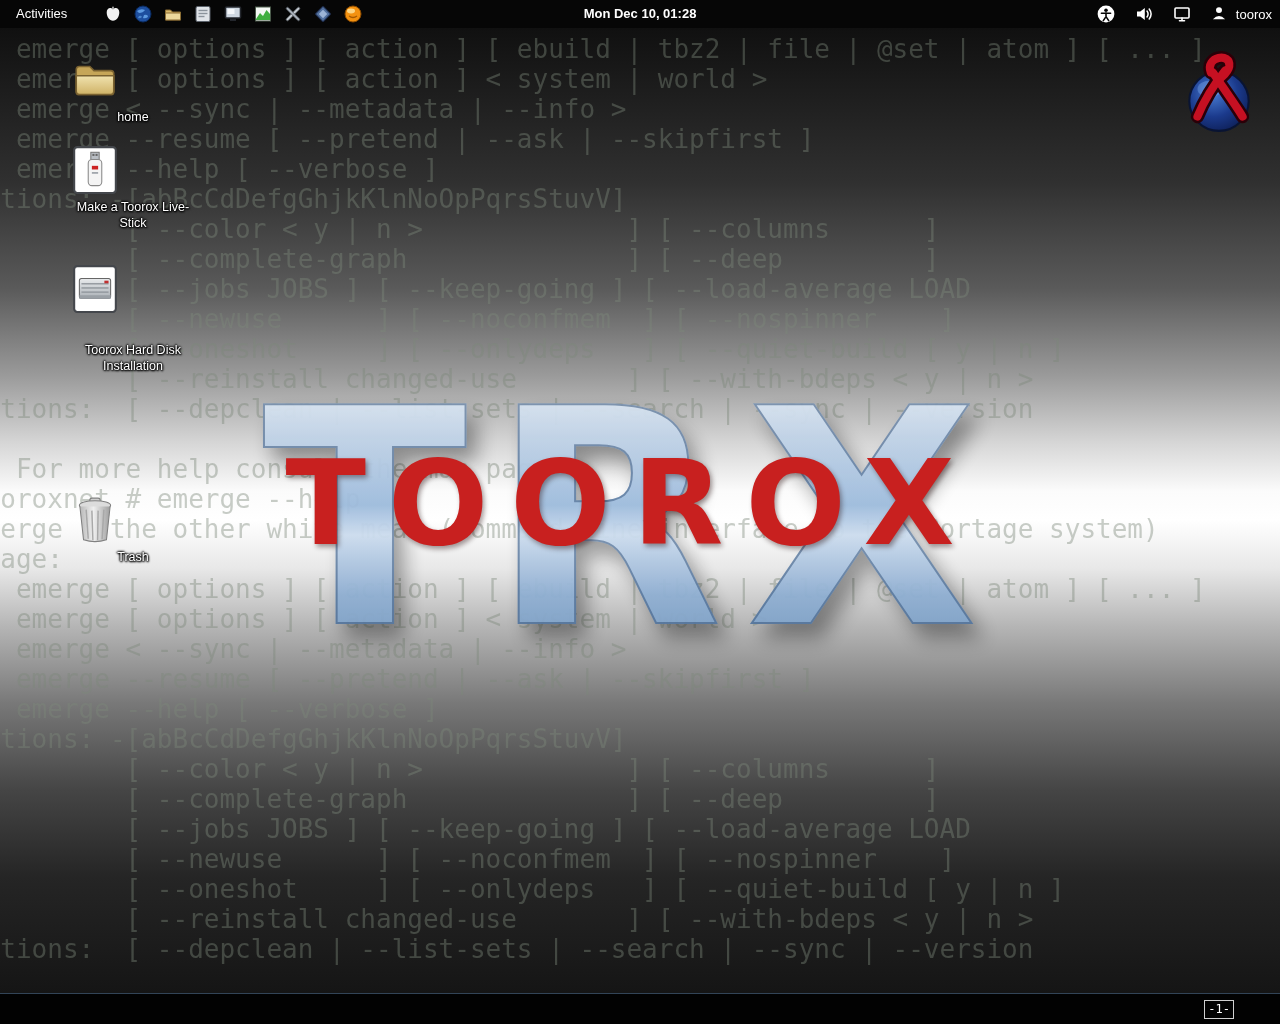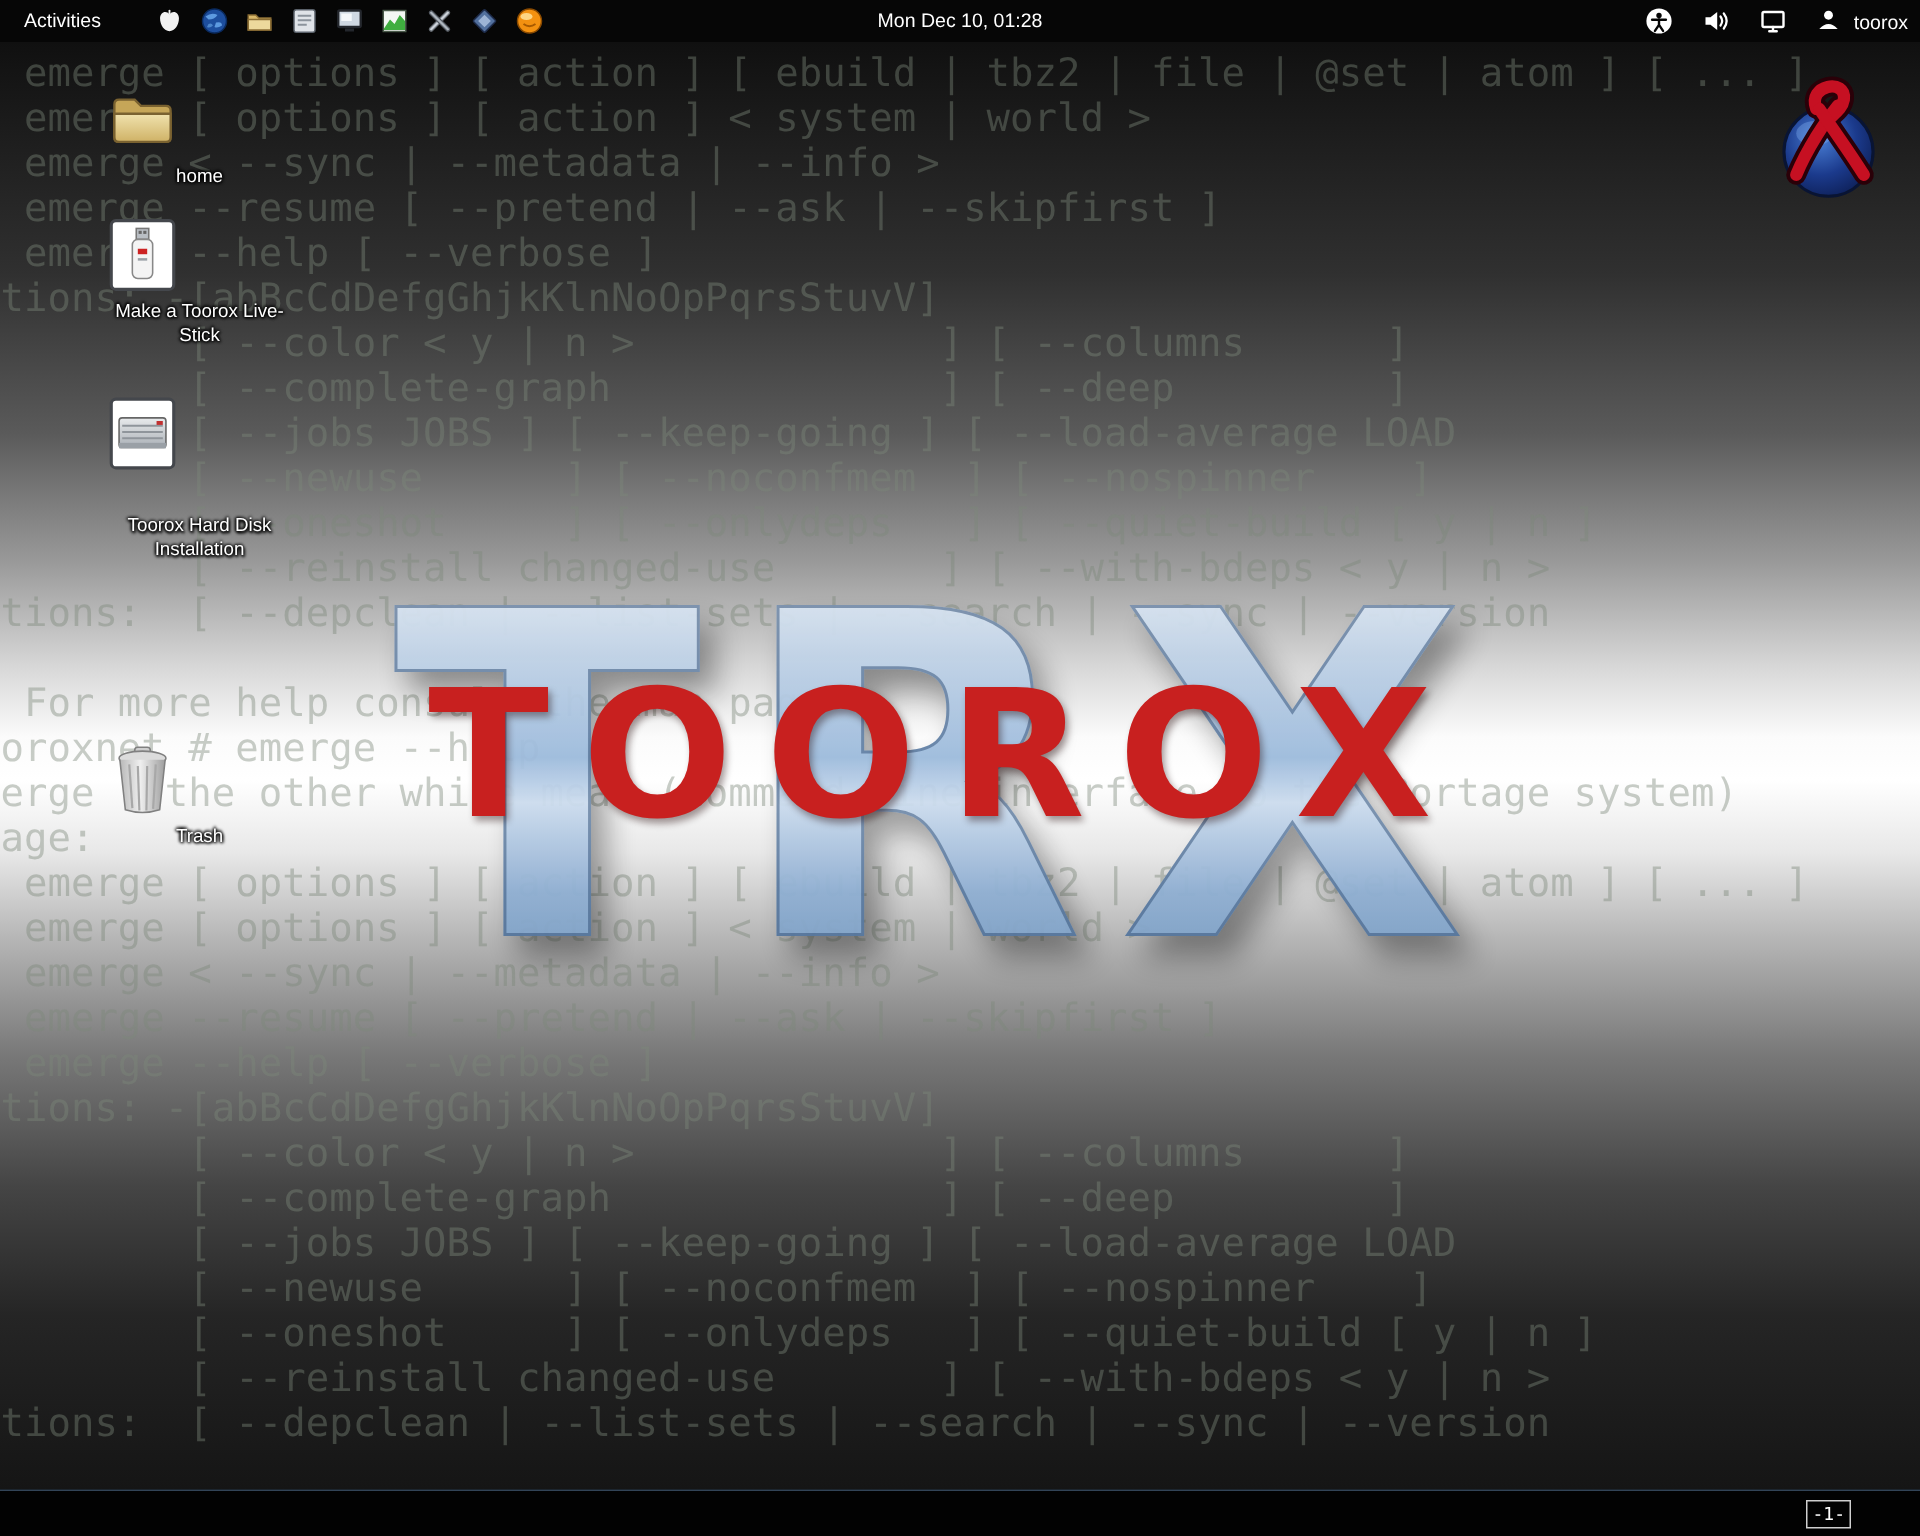--- a/index.html
+++ b/index.html
@@ -9,21 +9,21 @@
 
   
   .top-panel { position:absolute; top:0; left:0; right:0; height:28px;
                background:#060606; color:#fff; z-index:60; }
   .activities { position:absolute; left:10px; top:0; height:28px; line-height:28px;
                 font-size:13px; padding:0 6px; cursor:pointer; }
   .launchers { position:absolute; left:102px; top:3px; display:flex; gap:8px; }
   .launchers span { width:22px; height:22px; display:inline-flex;
                     align-items:center; justify-content:center; cursor:pointer; }
   .clock { position:absolute; left:50%; transform:translateX(-50%); top:0;
-           height:28px; line-height:28px; font-size:13px; font-weight:normal; cursor:pointer; }
+           height:28px; line-height:28px; font-size:13px; font-weight:bold; cursor:pointer; }
   .status { position:absolute; right:8px; top:0; height:28px; display:flex;
             align-items:center; gap:18px; }
   .status .sicon { width:20px; height:20px; display:inline-flex; cursor:pointer; }
   .user-menu { display:flex; align-items:center; gap:6px; font-size:13px; cursor:pointer; }
 
   
   .desktop { position:absolute; top:28px; left:0; right:0; height:965px; overflow:hidden;
     background:linear-gradient(180deg,
       #101010 0%, #1c1c1c 6%, #303030 16%, #5a5a5a 27%, #9a9a9a 36%,
       #d6d6d6 43%, #fbfbfb 48%, #ffffff 51%, #e8e8e8 56%, #b5b5b5 62%,

